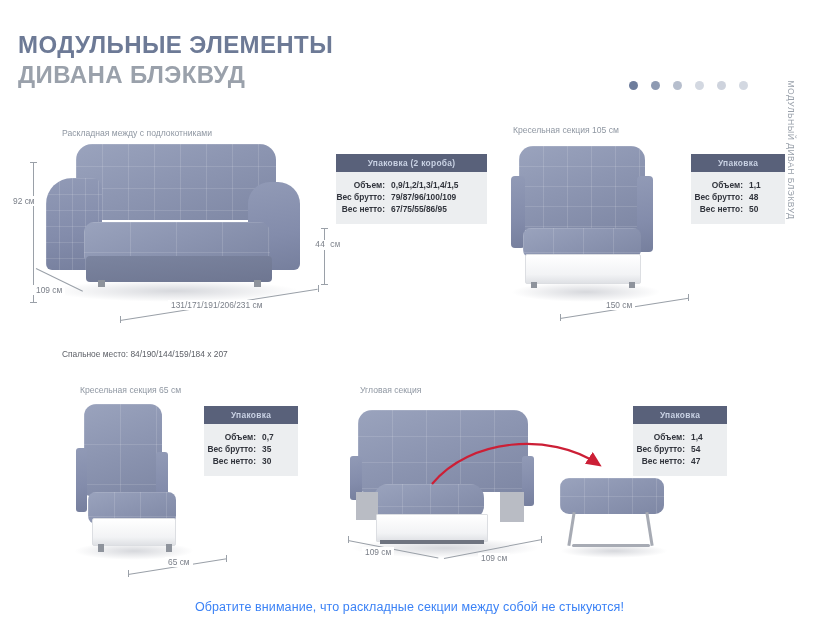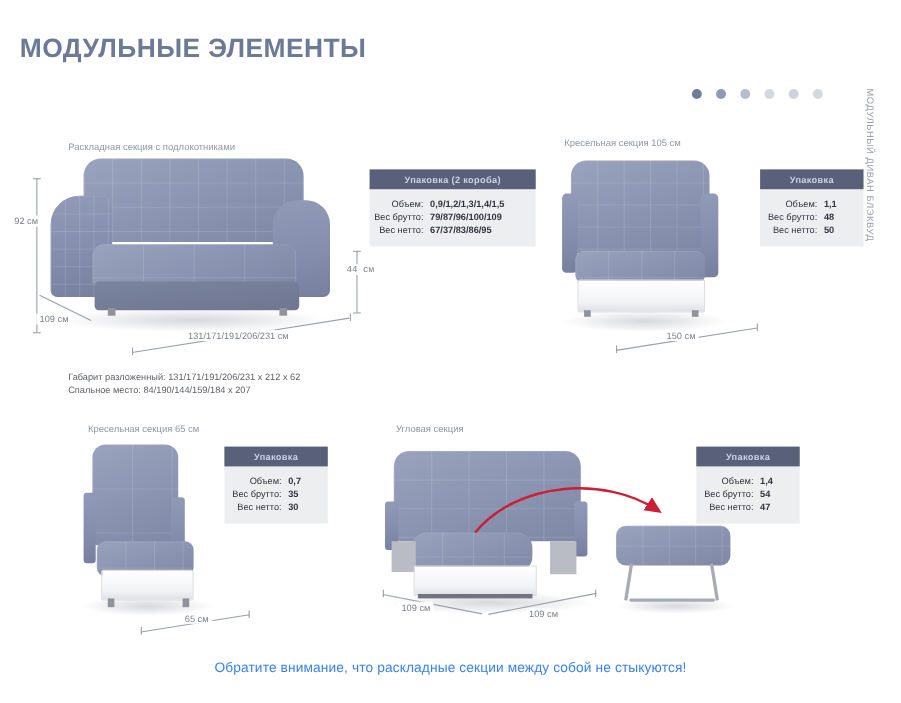--- a/index.html
+++ b/index.html
@@ -40,21 +40,21 @@
 
   
   .spec { position: absolute; background: #eceef0; }
   .spec-head {
     background: #59617a; color: #c9d2e4; font-size: 8.4px; font-weight: bold;
     text-align: center; padding: 4px 0 4px; letter-spacing: .3px;
   }
   .spec-body { padding: 7px 10px 9px 8px; }
   .spec-row { display: flex; justify-content: flex-end; align-items: baseline;
     font-size: 8.4px; color: #31343c; line-height: 12px; white-space: nowrap; }
-  .spec-row .k { font-weight: normal; text-align: right; }
+  .spec-row .k { font-weight: bold; text-align: right; }
   .spec-row .v { font-weight: bold; margin-left: 6px; text-align: left; }
 
   .spec.w1 { width: 151px; }
   .spec.w1 .spec-row .v { min-width: 86px; }
   .spec.w2 { width: 94px; }
   .spec.w2 .spec-row .v { min-width: 26px; }
 
   
   .dim-label {
     position: absolute; font-size: 8.4px; color: #7a7f88;
@@ -94,34 +94,35 @@
   .shadow { position: absolute; border-radius: 50%;
     background: radial-gradient(ellipse at center, rgba(120,125,140,.30) 0%, rgba(255,255,255,0) 70%); }
 </style>
 </head>
 <body>
 
 <div class="page">
 
   <div class="title-block">
     <div class="title-1">МОДУЛЬНЫЕ ЭЛЕМЕНТЫ</div>
+    <div class="title-2">ДИВАНА БЛЭКВУД</div>
   </div>
 
   <div class="dots">
     <span class="dot" style="opacity:1"></span>
     <span class="dot" style="opacity:.78"></span>
     <span class="dot" style="opacity:.5"></span>
     <span class="dot" style="opacity:.3"></span>
     <span class="dot" style="opacity:.34"></span>
     <span class="dot" style="opacity:.3"></span>
   </div>
 
   <div class="side-label">МОДУЛЬНЫЙ ДИВАН БЛЭКВУД</div>
 
-  <div class="caption" style="left:62px; top:128px;">Раскладная секция с подлокотниками</div>
+  <div class="caption" style="left:62px; top:128px;">Раскладная между с подлокотниками</div>
 
   <div class="furn" style="left:40px; top:140px; width:270px; height:160px;">
     <div class="shadow" style="left:10px; top:140px; width:250px; height:22px;"></div>
 
     <div class="fabric-a" style="position:absolute; left:36px; top:4px; width:200px; height:76px; border-radius:16px 16px 6px 6px;">
       <div class="tuft"></div>
     </div>
 
     <div class="fabric-b" style="position:absolute; left:6px; top:38px; width:56px; height:92px; border-radius:26px 10px 6px 6px;">
       <div class="tuft" style="background-size:13px 16px;"></div>
@@ -149,37 +150,36 @@
   <div class="vline" style="left:324px; top:228px; height:56px;"></div>
   <div class="tick-h" style="left:321px; top:228px;"></div>
   <div class="tick-h" style="left:321px; top:284px;"></div>
   <div class="dim-label" style="left:312px; top:240px;font-family:Liberation Mono, monospace;">44 см</div>
 
   <div class="dline" style="left:120px; top:320px; width:200px; transform:rotate(-9deg);"></div>
   <div class="tick-v" style="left:120px; top:316px;"></div>
   <div class="tick-v" style="left:318px; top:285px;"></div>
   <div class="dim-label" style="left:168px; top:300px;">131/171/191/206/231 см</div>
 
-  <div class="notes" style="left:62px; top:336px;">Габарит разложенный: 131/171/191/206/231 x 212 x 62</div>
   <div class="notes" style="left:62px; top:348px;">Спальное место: 84/190/144/159/184 x 207</div>
 
   <div class="spec w1" style="left:336px; top:154px;">
     <div class="spec-head">Упаковка (2 короба)</div>
     <div class="spec-body">
       <div class="spec-row">
         <span class="k">Объем:</span>
         <span class="v">0,9/1,2/1,3/1,4/1,5</span>
       </div>
       <div class="spec-row">
         <span class="k">Вес брутто:</span>
         <span class="v">79/87/96/100/109</span>
       </div>
       <div class="spec-row">
         <span class="k">Вес нетто:</span>
-        <span class="v">67/37/83/86/95</span>
+        <span class="v">67/75/55/86/95</span>
       </div>
     </div>
   </div>
 
   <div class="caption" style="left:513px; top:125px;">Кресельная секция 105 см</div>
 
   <div class="furn" style="left:505px; top:142px; width:160px; height:160px;">
     <div class="shadow" style="left:6px; top:140px; width:150px; height:20px;"></div>
     <div class="fabric-a" style="position:absolute; left:14px; top:4px; width:126px; height:84px; border-radius:14px 14px 6px 6px;">
       <div class="tuft" style="background-size:24px 20px;"></div>

